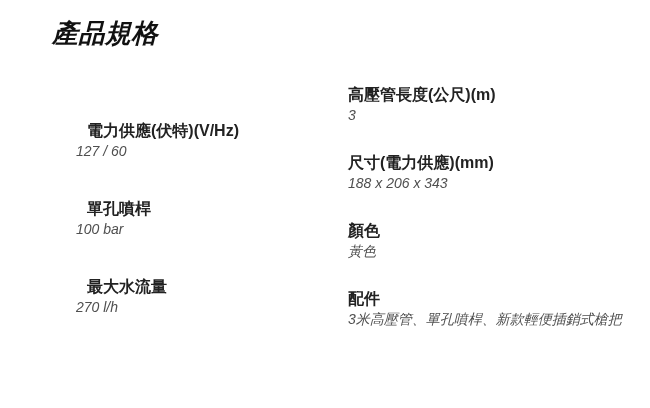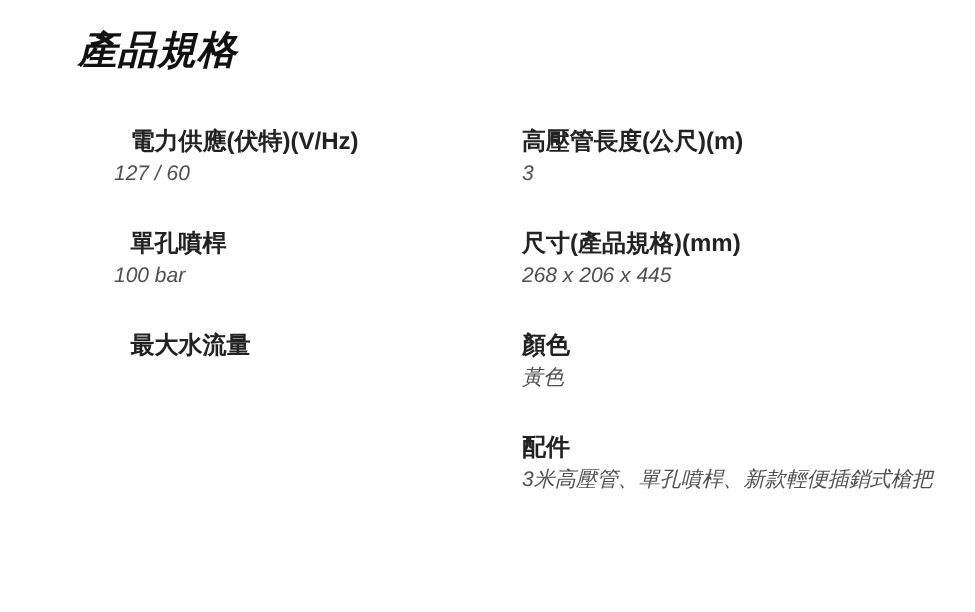--- a/index.html
+++ b/index.html
@@ -47,20 +47,21 @@
     margin-bottom: 26px;
   }
   .spec-label {
     font-size: 16px;
     line-height: 21px;
     font-weight: 700;
     color: var(--label-color);
   }
   .spec-col-left .spec-label {
     padding-left: 11px;
+    margin-top: 36px;
   }
   .spec-value {
     font-size: 14px;
     line-height: 21px;
     font-weight: 400;
     color: var(--value-color);
     font-style: italic;
   }
 </style>
 </head>
@@ -74,31 +75,32 @@
     <div class="spec-row">
       <div class="spec-label">電力供應(伏特)(V/Hz)</div>
       <div class="spec-value">127 / 60</div>
     </div>
     <div class="spec-row">
       <div class="spec-label">單孔噴桿</div>
       <div class="spec-value">100 bar</div>
     </div>
     <div class="spec-row">
       <div class="spec-label">最大水流量</div>
+      <div class="spec-value">270 l/h</div>
     </div>
   </div>
 
   <div class="spec-col-right">
     <div class="spec-row">
       <div class="spec-label">高壓管長度(公尺)(m)</div>
       <div class="spec-value">3</div>
     </div>
     <div class="spec-row">
-      <div class="spec-label">尺寸(產品規格)(mm)</div>
-      <div class="spec-value">268 x 206 x 445</div>
+      <div class="spec-label">尺寸(電力供應)(mm)</div>
+      <div class="spec-value">188 x 206 x 343</div>
     </div>
     <div class="spec-row">
       <div class="spec-label">顏色</div>
       <div class="spec-value">黃色</div>
     </div>
     <div class="spec-row">
       <div class="spec-label">配件</div>
       <div class="spec-value">3米高壓管、單孔噴桿、新款輕便插銷式槍把</div>
     </div>
   </div>

